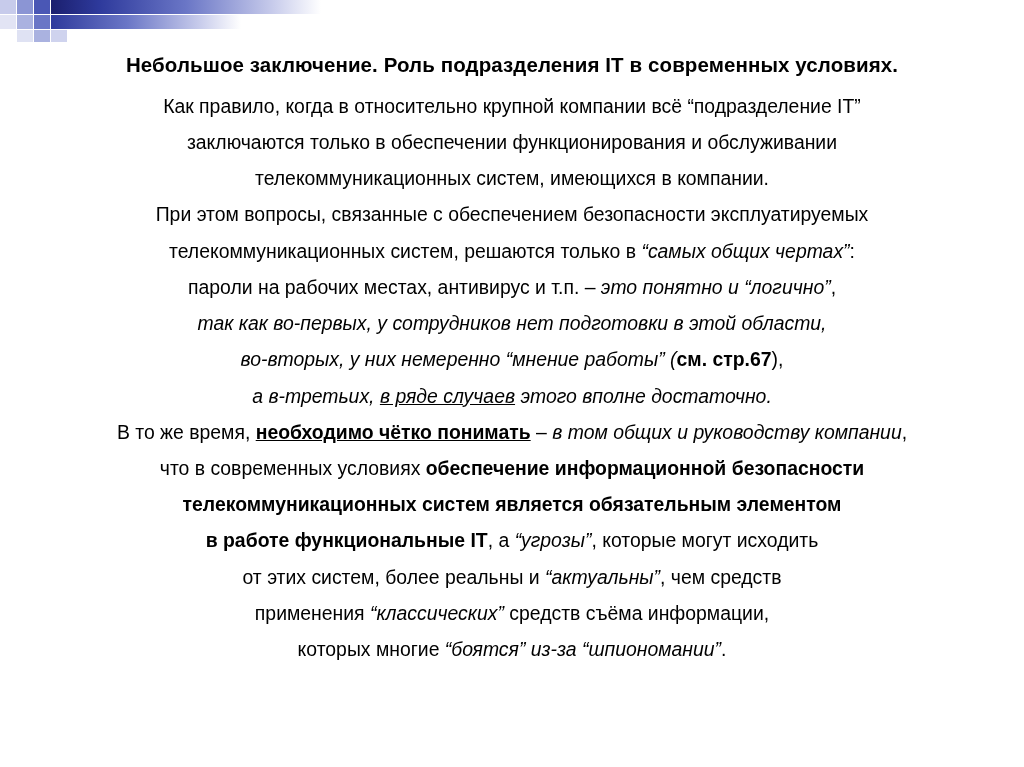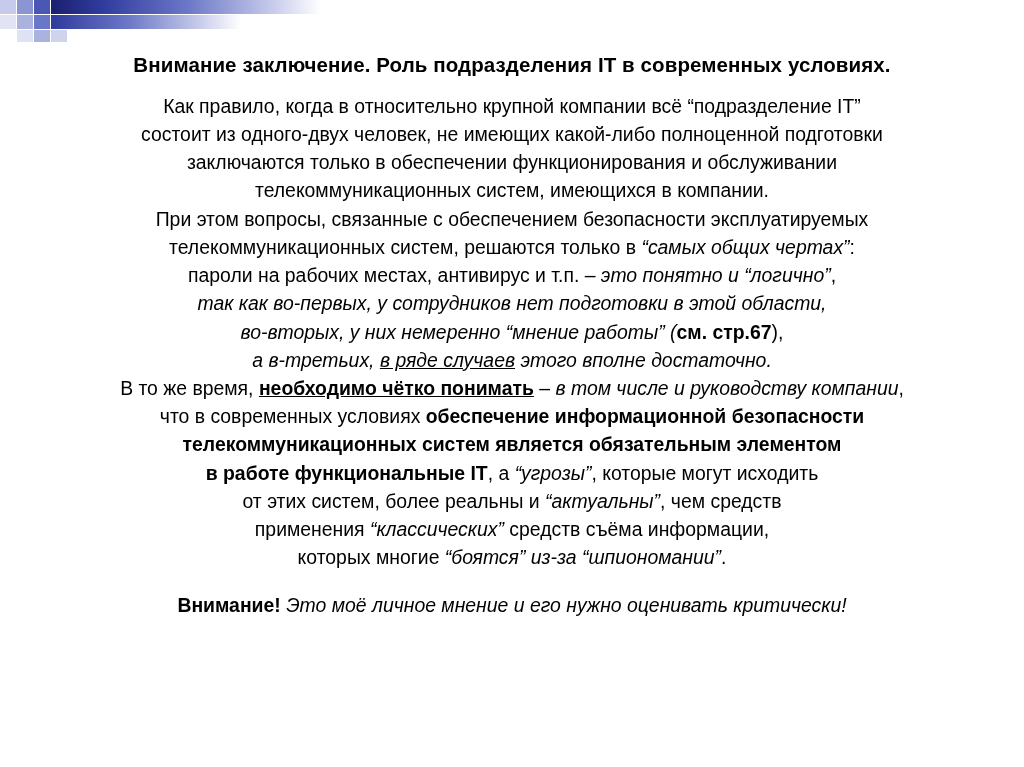--- a/index.html
+++ b/index.html
@@ -47,21 +47,21 @@
     margin: 0 0 14px 0;
     letter-spacing: 0.1px;
   }
 
   .body-block {
     font-size: 19.4px;
     line-height: 1.455;
   }
 
   p.para {
-    margin: 0;
+    margin: 8px;
     padding: 0;
   }
 
   .c  { text-align: center; }
   .b  { font-weight: bold; }
   .i  { font-style: italic; }
   .bi { font-weight: normal; font-style: italic; }
   .u  { text-decoration: underline; }
 
   .final-note {
@@ -84,40 +84,38 @@
   <div class="deco-sq" style="left:34px;  top:15px; width:16px; height:14px; background:#6a76c6;"></div>
   <div class="deco-sq" style="left:51px;  top:15px; width:190px;height:14px; background:linear-gradient(to right,#2e3a9c 0%, #6a76c6 40%, #c7cbeb 78%, #ffffff 100%);"></div>
 
   <div class="deco-sq" style="left:17px;  top:30px; width:16px; height:12px; background:#dfe2f3;"></div>
   <div class="deco-sq" style="left:34px;  top:30px; width:16px; height:12px; background:#aab2e0;"></div>
   <div class="deco-sq" style="left:51px;  top:30px; width:16px; height:12px; background:#cfd3ee;"></div>
 </div>
 
 <div class="slide">
 
-  <h1 class="slide-title">Внимание заключение. Роль подразделения IT в современных условиях.</h1>
+  <h1 class="slide-title">Небольшое заключение. Роль подразделения IT в современных условиях.</h1>
 
   <div class="body-block">
 
     <p class="para c"><span>Как правило, когда в относительно крупной компании всё </span><span>“подразделение IT”</span></p>
-    <p class="para c">состоит из одного-двух человек, не имеющих какой-либо полноценной подготовки</p>
     <p class="para c">заключаются только в обеспечении функционирования и обслуживании</p>
     <p class="para c">телекоммуникационных систем, имеющихся в компании.</p>
 
     <p class="para c">При этом вопросы, связанные с обеспечением безопасности эксплуатируемых</p>
     <p class="para c"><span>телекоммуникационных систем, решаются только в </span><span class="i">“самых общих чертах”</span><span>:</span></p>
     <p class="para c"><span>пароли на рабочих местах, антивирус и т.п. – </span><span class="i">это понятно и “логично”</span><span>,</span></p>
     <p class="para c"><span class="i">так как </span><span class="bi">во-первых</span><span class="i">, у сотрудников нет подготовки в этой области,</span></p>
     <p class="para c"><span class="bi">во-вторых</span><span class="i">, у них немеренно “мнение работы” (</span><span class="b">см. стр.67</span><span>),</span></p>
     <p class="para c"><span class="i">а </span><span class="bi">в-третьих</span><span class="i">, </span><span class="i u">в ряде случаев</span><span class="i"> этого вполне достаточно.</span></p>
 
-    <p class="para c"><span>В то же время, </span><span class="b u">необходимо чётко понимать</span><span> – </span><span class="i">в том числе и руководству компании</span><span>,</span></p>
+    <p class="para c"><span>В то же время, </span><span class="b u">необходимо чётко понимать</span><span> – </span><span class="i">в том общих и руководству компании</span><span>,</span></p>
     <p class="para c"><span>что в современных условиях </span><span class="b">обеспечение информационной безопасности</span></p>
     <p class="para c b">телекоммуникационных систем является обязательным элементом</p>
     <p class="para c"><span class="b">в работе функциональные IT</span><span>, а </span><span class="i">“угрозы”</span><span>, которые могут исходить</span></p>
     <p class="para c"><span>от этих систем, более реальны и </span><span class="i">“актуальны”</span><span>, чем средств</span></p>
     <p class="para c"><span>применения </span><span class="i">“классических”</span><span> средств съёма информации,</span></p>
     <p class="para c"><span>которых многие </span><span class="i">“боятся” из-за “шпиономании”</span><span>.</span></p>
 
-    <p class="final-note"><span class="b">Внимание!</span><span class="bi"> Это моё личное мнение и его нужно оценивать критически!</span></p>
 
   </div>
 </div>
 
 </body></html>

